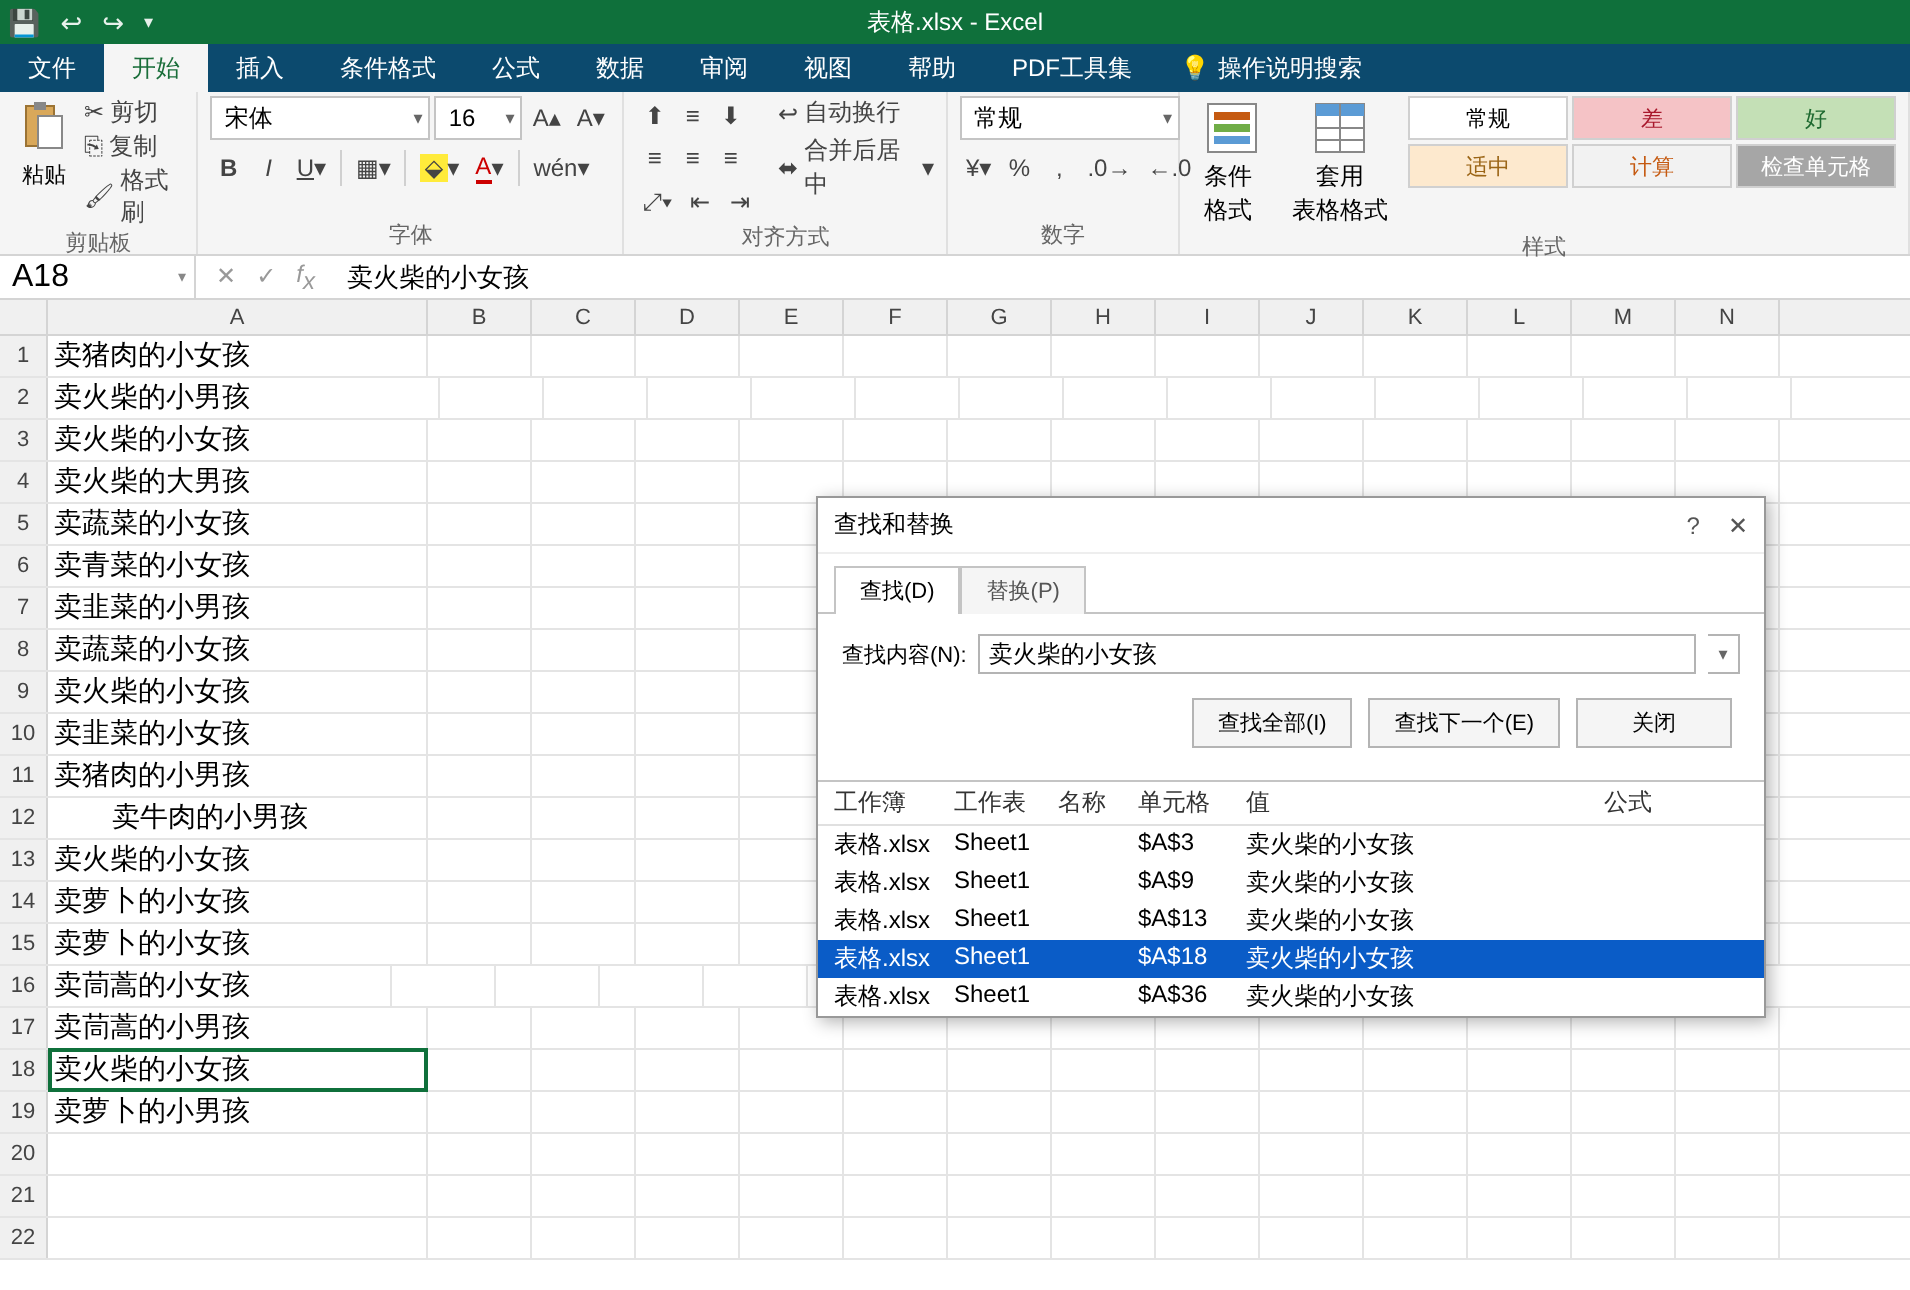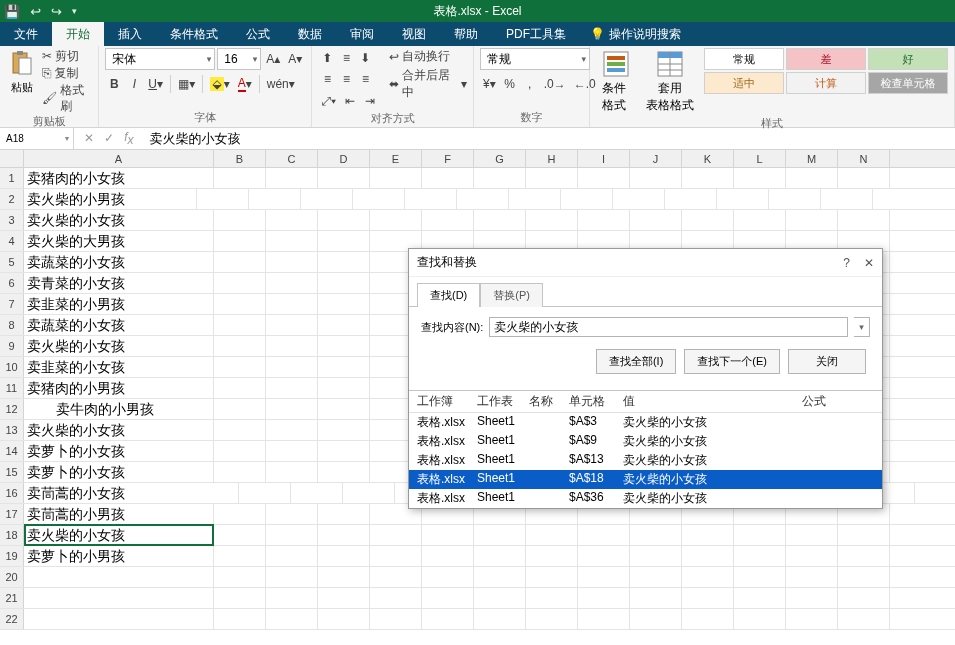--- a/index.html
+++ b/index.html
@@ -28,21 +28,21 @@
 .sep{width:1px;height:18px;background:#d0d0d0;margin:0 2px}
 .align-grid{display:grid;grid-template-columns:repeat(3,18px);gap:1px}
 .wrap-btns{display:flex;flex-direction:column;gap:2px;font-size:11px;color:#444;margin-left:6px}
 .wrap-btns div{display:flex;align-items:center;gap:3px}
 .number-group .combo{width:110px}
 .number-row{display:flex;gap:2px;margin-top:4px}
 .style-big{display:flex;flex-direction:column;align-items:center;padding:2px 6px;gap:2px;font-size:11px}
 .style-gallery{display:grid;grid-template-columns:repeat(3,80px);gap:2px}
 .style-cell{border:1px solid #d0d0d0;height:22px;display:flex;align-items:center;justify-content:center;font-size:11px}
 .namebox-row{height:22px;border-bottom:1px solid #d4d4d4;display:flex;align-items:center;background:#fff}
-.namebox{width:74px;border-right:1px solid #d4d4d4;padding:0 18px 0 6px;height:100%;display:flex;align-items:center;font-size:10px;position:relative}
+.namebox{width:98px;border-right:1px solid #d4d4d4;padding:0 18px 0 6px;height:100%;display:flex;align-items:center;font-size:16px;position:relative}
 .namebox::after{content:"▾";position:absolute;right:4px;font-size:8px;color:#888}
 .fx-controls{display:flex;align-items:center;gap:10px;padding:0 10px;color:#999;font-size:12px}
 .formula-bar{flex:1;padding:0 6px;display:flex;align-items:center;font-size:13px}
 .sheet{position:relative;height:495px;overflow:hidden}
 .colheaders{display:flex;height:18px;border-bottom:1px solid #d4d4d4;background:#f0f0f0}
 .corner{width:24px;border-right:1px solid #d4d4d4;background:#f0f0f0}
 .ch{border-right:1px solid #d4d4d4;text-align:center;line-height:18px;font-size:11px;color:#444}
 .rows{position:relative}
 .row{display:flex;height:21px;border-bottom:1px solid #e4e4e4}
 .rh{width:24px;border-right:1px solid #d4d4d4;background:#f0f0f0;text-align:center;line-height:21px;font-size:11px;color:#444}
@@ -283,21 +283,21 @@
         <div class="cell" style="width: 52px;"></div>
         <div class="cell" style="width: 52px;"></div>
         <div class="cell" style="width: 52px;"></div>
         <div class="cell" style="width: 52px;"></div>
         <div class="cell" style="width: 52px;"></div>
         <div class="cell" style="width: 52px;"></div>
         <div class="cell" style="width: 52px;"></div>
       </div>
       <div class="row">
         <div class="rh">2</div>
-        <div class="cell colA" style="width: 173px;">卖火柴的小男孩</div>
+        <div class="cell colA" style="width: 196px;">卖火柴的小男孩</div>
         <div class="cell" style="width: 52px;"></div>
         <div class="cell" style="width: 52px;"></div>
         <div class="cell" style="width: 52px;"></div>
         <div class="cell" style="width: 52px;"></div>
         <div class="cell" style="width: 52px;"></div>
         <div class="cell" style="width: 52px;"></div>
         <div class="cell" style="width: 52px;"></div>
         <div class="cell" style="width: 52px;"></div>
         <div class="cell" style="width: 52px;"></div>
         <div class="cell" style="width: 52px;"></div>
@@ -521,21 +521,21 @@
         <div class="cell" style="width: 52px;"></div>
         <div class="cell" style="width: 52px;"></div>
         <div class="cell" style="width: 52px;"></div>
         <div class="cell" style="width: 52px;"></div>
         <div class="cell" style="width: 52px;"></div>
         <div class="cell" style="width: 52px;"></div>
         <div class="cell" style="width: 52px;"></div>
       </div>
       <div class="row">
         <div class="rh">16</div>
-        <div class="cell colA" style="width: 215px;">卖茼蒿的小女孩</div>
+        <div class="cell colA" style="width: 172px;">卖茼蒿的小女孩</div>
         <div class="cell" style="width: 52px;"></div>
         <div class="cell" style="width: 52px;"></div>
         <div class="cell" style="width: 52px;"></div>
         <div class="cell" style="width: 52px;"></div>
         <div class="cell" style="width: 52px;"></div>
         <div class="cell" style="width: 52px;"></div>
         <div class="cell" style="width: 52px;"></div>
         <div class="cell" style="width: 52px;"></div>
         <div class="cell" style="width: 52px;"></div>
         <div class="cell" style="width: 52px;"></div>

